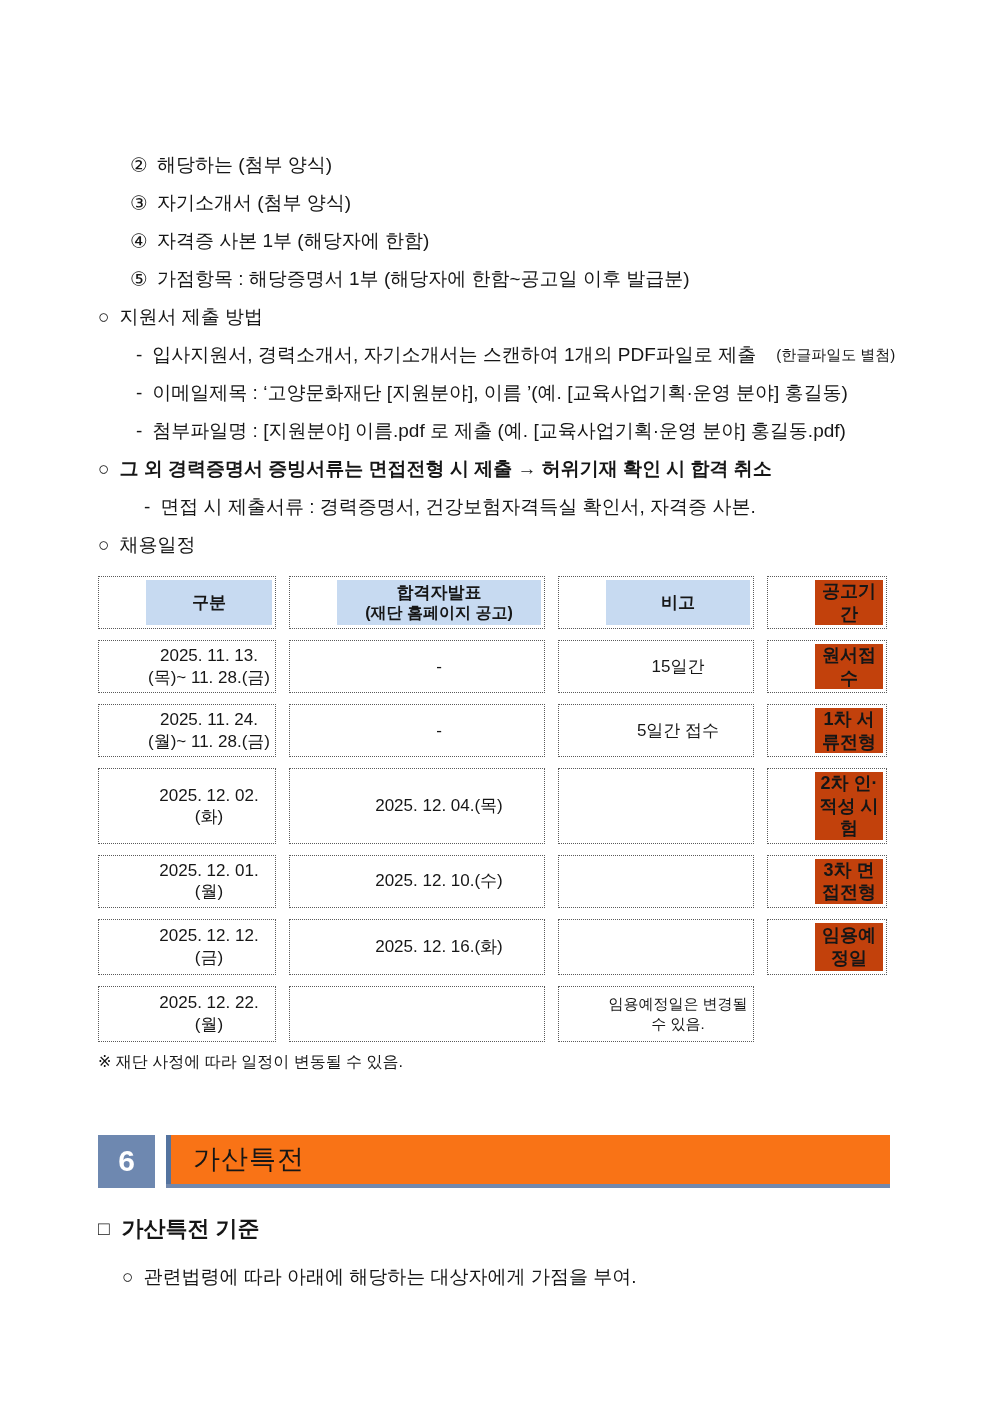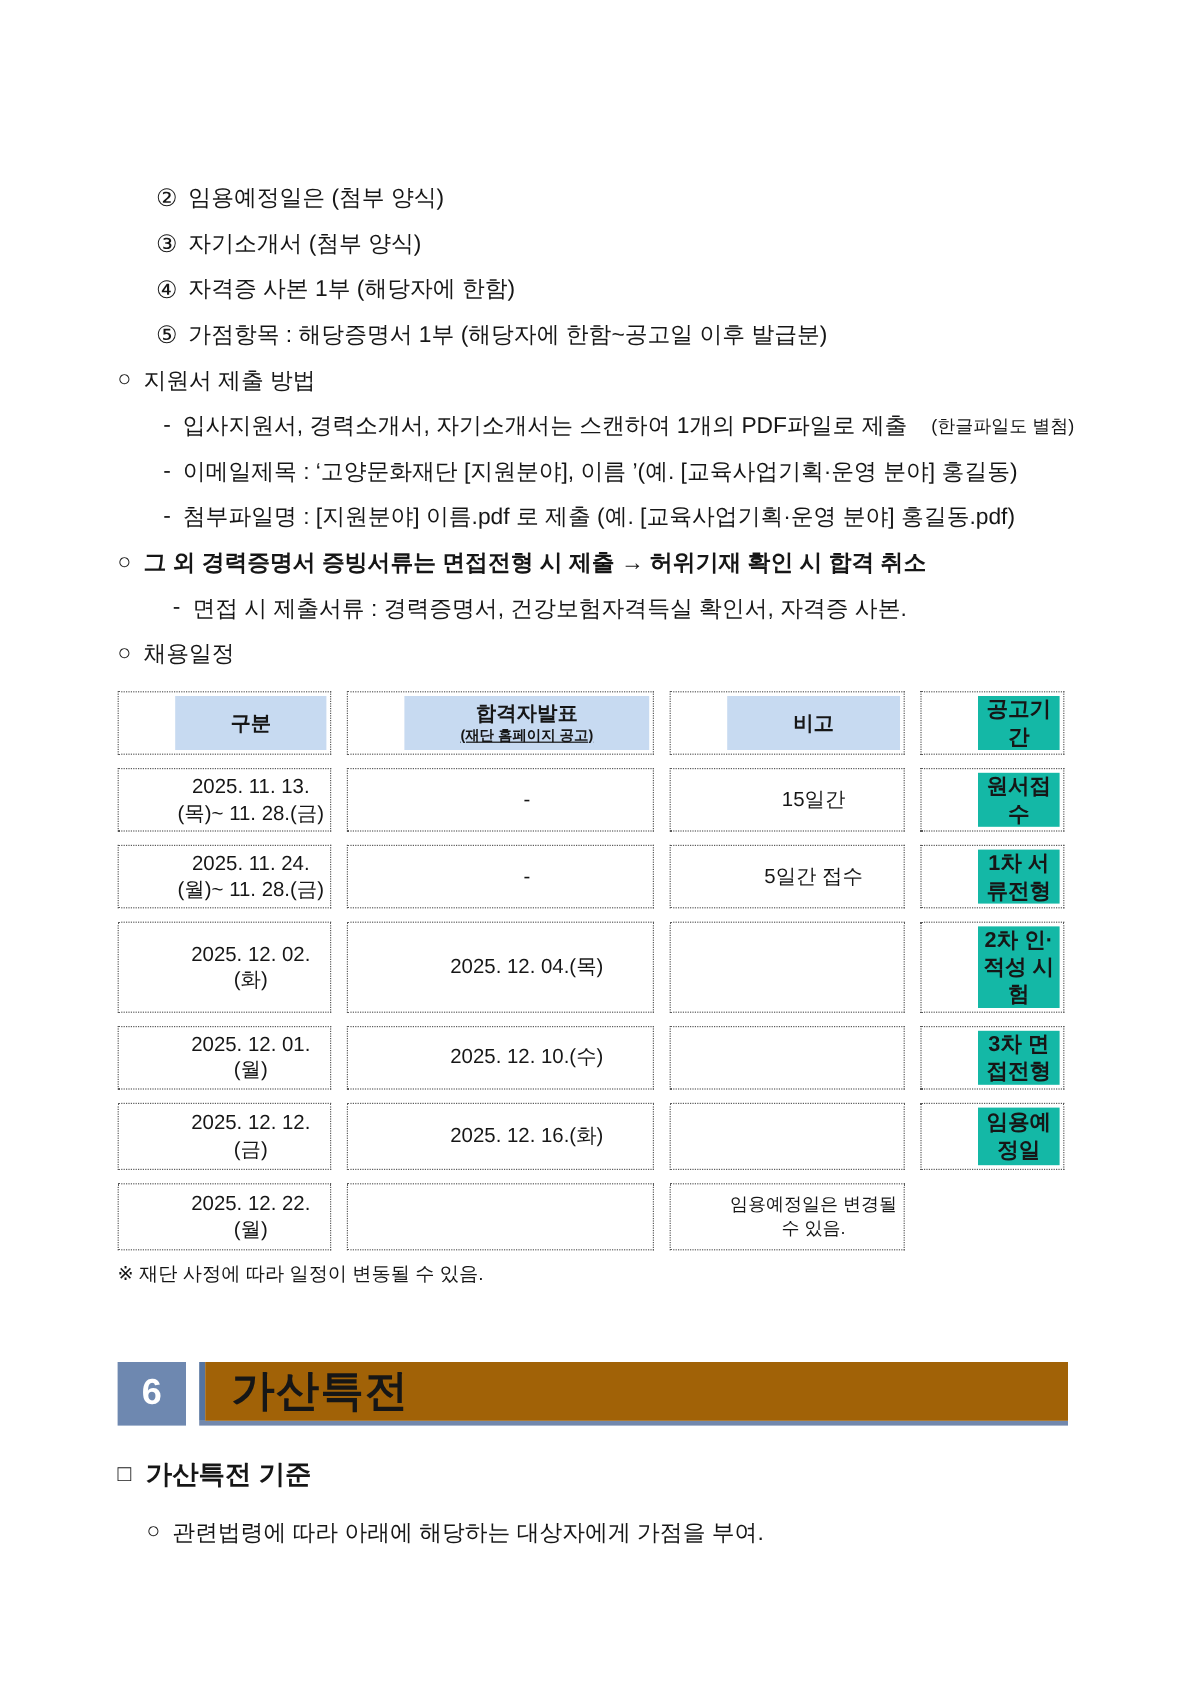--- a/index.html
+++ b/index.html
@@ -50,23 +50,23 @@
     flex: 1;
     display: flex;
     flex-direction: column;
     align-items: center;
     justify-content: center;
     text-align: center;
     font-size: 17px;
     line-height: 1.25;
     margin-left: 44px;
   }
-  .cell-inner.blue { background: #14b8a6; font-weight: bold; font-size: 18px; }
+  .cell-inner.blue { background: #c2410c; font-weight: bold; font-size: 18px; }
   .cell-inner.hdrblue { background: #c7daf1; font-weight: bold; font-size: 17px; }
-  .cell-inner .sub-line { font-size: 12px; font-weight: bold; text-decoration: underline; }
+  .cell-inner .sub-line { font-size: 16px; font-weight: bold; }
   .cell.tall { min-height: 56px; }
   .note-small { font-size: 15px; line-height: 1.3; white-space: normal; }
   .footnote {
     margin-top: 10px;
     font-size: 16px;
   }
 
   
   .section6 {
     display: flex;
@@ -86,26 +86,26 @@
   }
   .sec-gap { width: 11px; }
   .sec-bar {
     flex: 1;
     display: flex;
     border-bottom: 4px solid #7288ad;
   }
   .sec-vbar { width: 5px; background: #54739f; }
   .sec-gray {
     flex: 1;
-    background: #a16207;
+    background: #f97316;
     display: flex;
     align-items: center;
     padding-left: 22px;
-    font-size: 36px;
-    font-weight: bold;
+    font-size: 27px;
+    font-weight: normal;
     letter-spacing: 1px;
   }
 
   .criteria-line {
     margin-top: 26px;
     display: flex;
     align-items: center;
     font-size: 22px;
     font-weight: bold;
   }
@@ -118,21 +118,21 @@
     font-size: 19px;
   }
 </style>
 </head>
 <body>
 
 <div class="content">
 
   <div class="line indent-circ">
     <span class="circled">②</span>
-    <span>임용예정일은 (첨부 양식)</span>
+    <span>해당하는 (첨부 양식)</span>
   </div>
   <div class="line indent-circ">
     <span class="circled">③</span>
     <span>자기소개서 (첨부 양식)</span>
   </div>
   <div class="line indent-circ">
     <span class="circled">④</span>
     <span>자격증 사본 1부 (해당자에 한함)</span>
   </div>
   <div class="line indent-circ">

